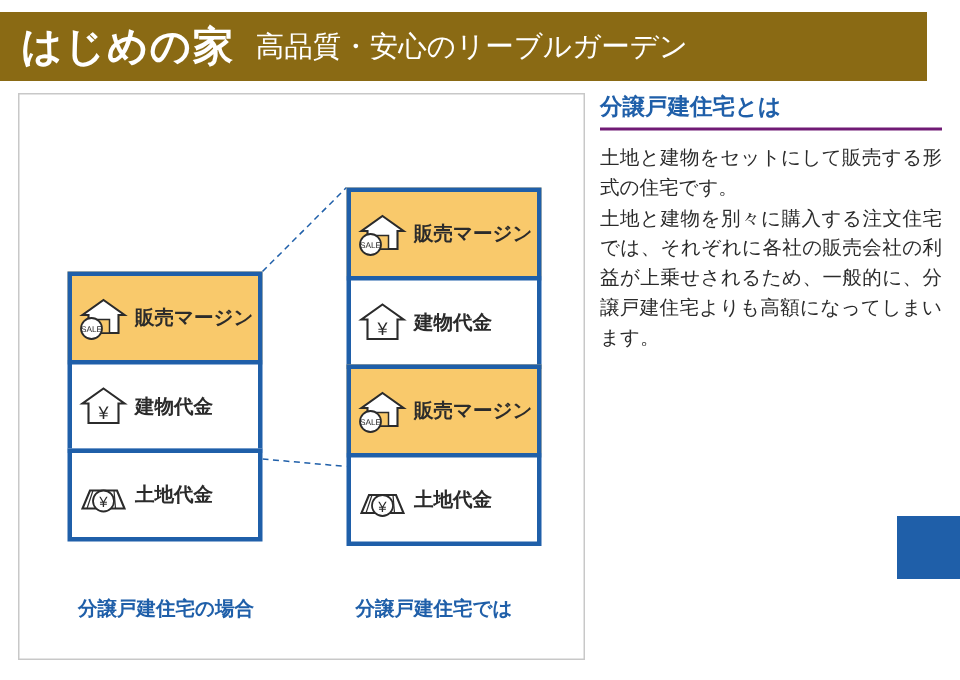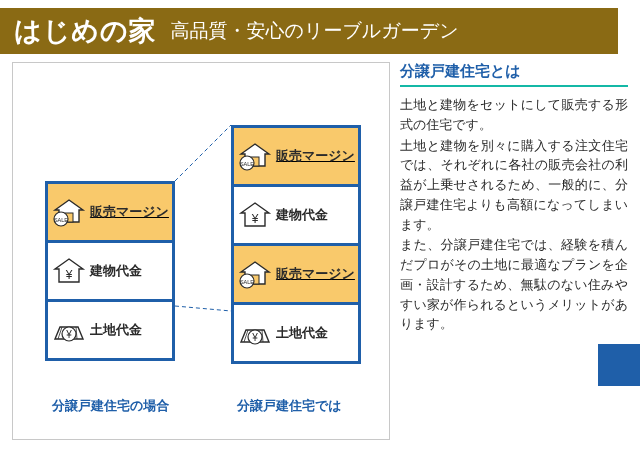--- a/index.html
+++ b/index.html
@@ -72,21 +72,20 @@
     height: 62px;
     border: 3px solid #1f5fa9;
     background: #ffffff;
     display: flex;
     align-items: center;
     margin-top: -3px;
   }
   .bar:first-child { margin-top: 0; }
   .bar.margin-bar {
     background: #f9c96b;
-    text-decoration: underline;
   }
   .bar-icon {
     width: 42px;
     display: flex;
     align-items: center;
     justify-content: center;
     flex: 0 0 42px;
   }
   .bar-text {
     font-size: 13px;
@@ -99,21 +98,21 @@
   .text-col {
     position: absolute;
     left: 400px; top: 62px;
     width: 228px;
   }
   .text-title {
     font-size: 15px;
     font-weight: bold;
     color: #1f5fa9;
     padding-bottom: 4px;
-    border-bottom: 2px solid #14b8a6;
+    border-bottom: 2px solid #701a75;
     margin-bottom: 8px;
     white-space: nowrap;
   }
   .text-body p {
     font-size: 13px;
     line-height: 1.52;
     color: #2b2b2b;
     margin-bottom: 1px;
     text-align: justify;
   }
@@ -237,18 +236,17 @@
 
     <div class="col-label label-left">分譲戸建住宅の場合</div>
     <div class="col-label label-right">分譲戸建住宅では</div>
   </div>
 
   <div class="text-col">
     <div class="text-title">分譲戸建住宅とは</div>
     <div class="text-body">
       <p>土地と建物をセットにして販売する形式の住宅です。</p>
       <p>土地と建物を別々に購入する注文住宅では、それぞれに各社の販売会社の利益が上乗せされるため、一般的に、分譲戸建住宅よりも高額になってしまいます。</p>
-      <p>また、分譲戸建住宅では、経験を積んだプロがその土地に最適なプランを企画・設計するため、無駄のない住みやすい家が作られるというメリットがあります。</p>
     </div>
   </div>
 
   <div class="blue-block"></div>
 </div>
 
 </body></html>

